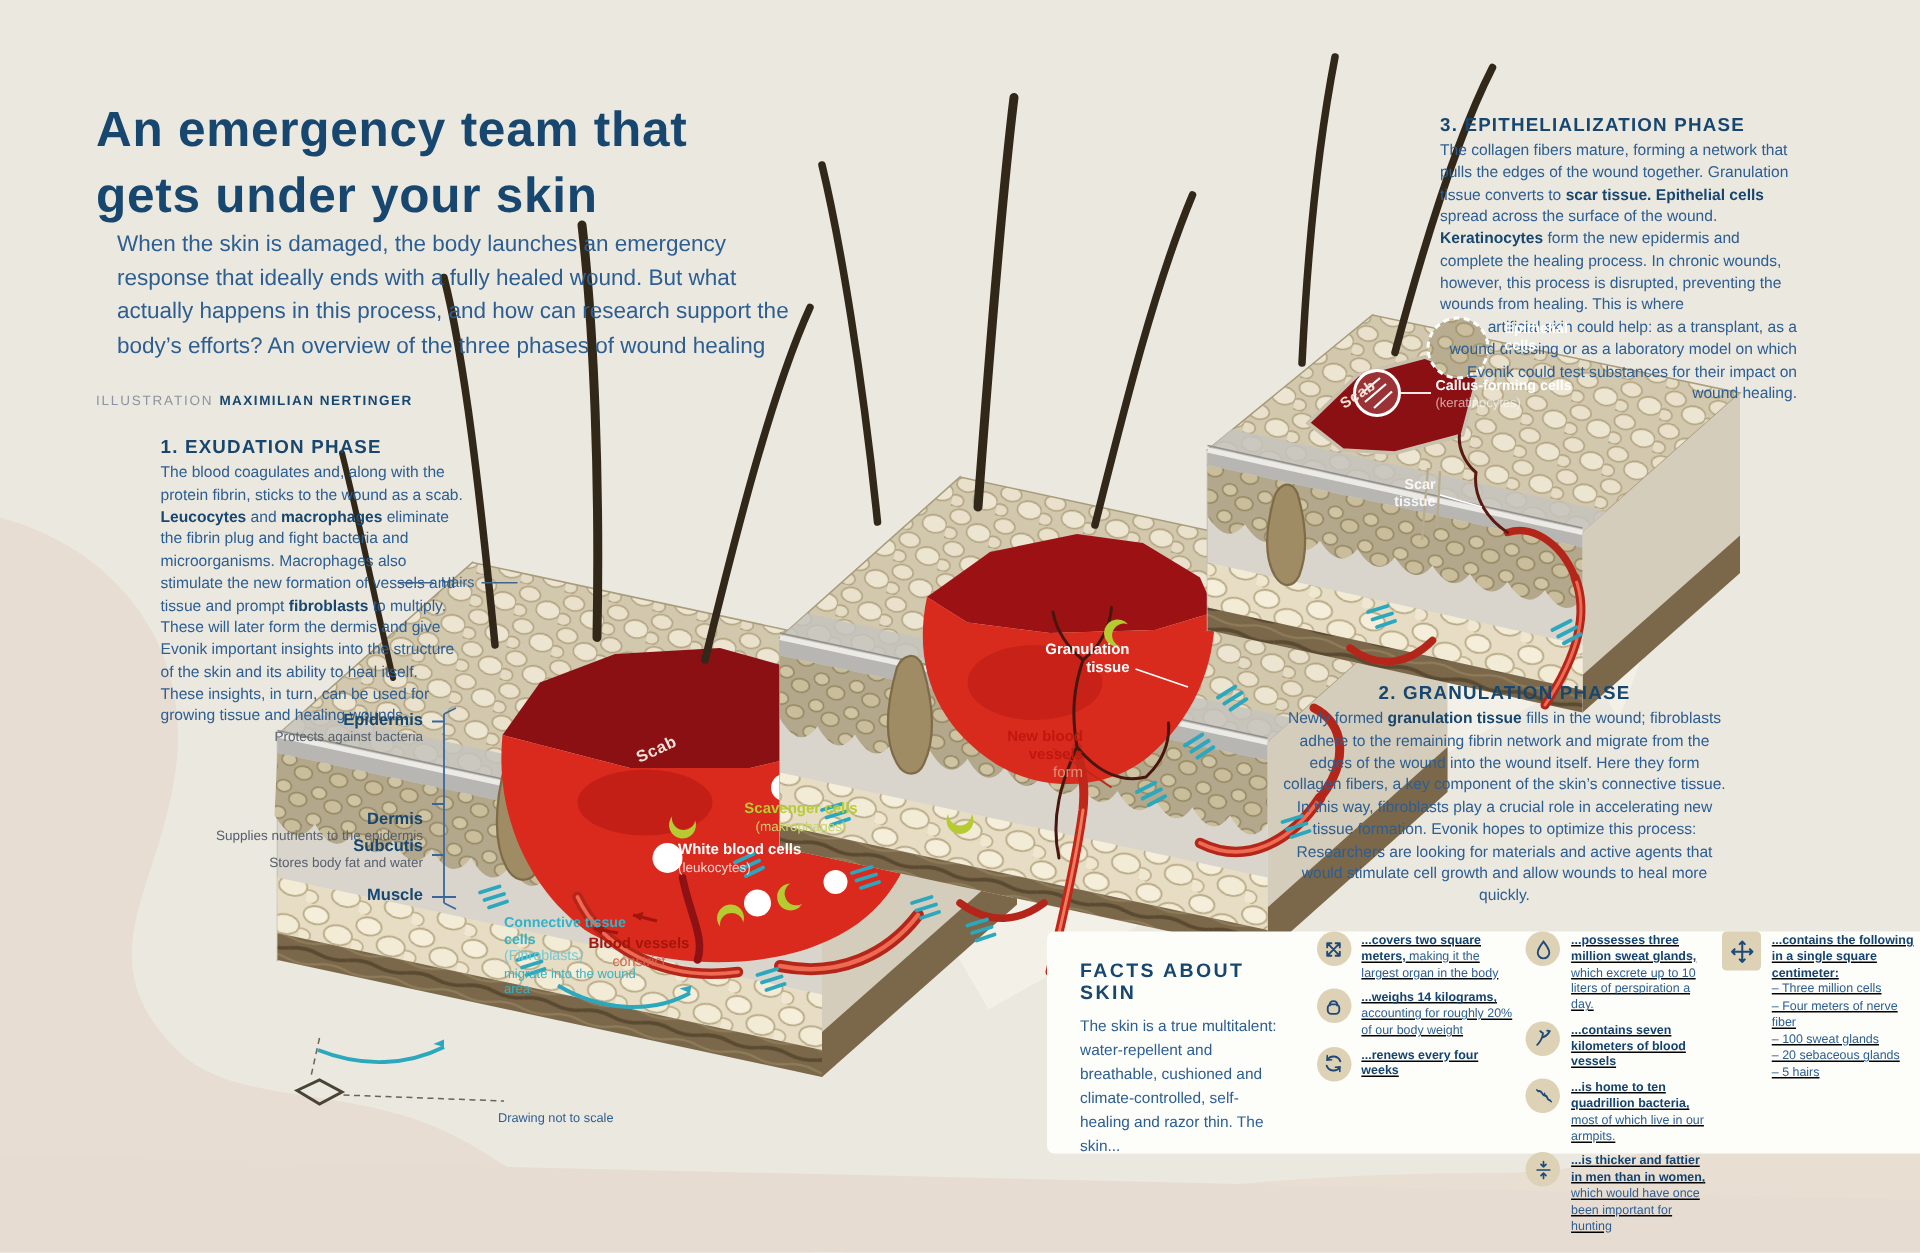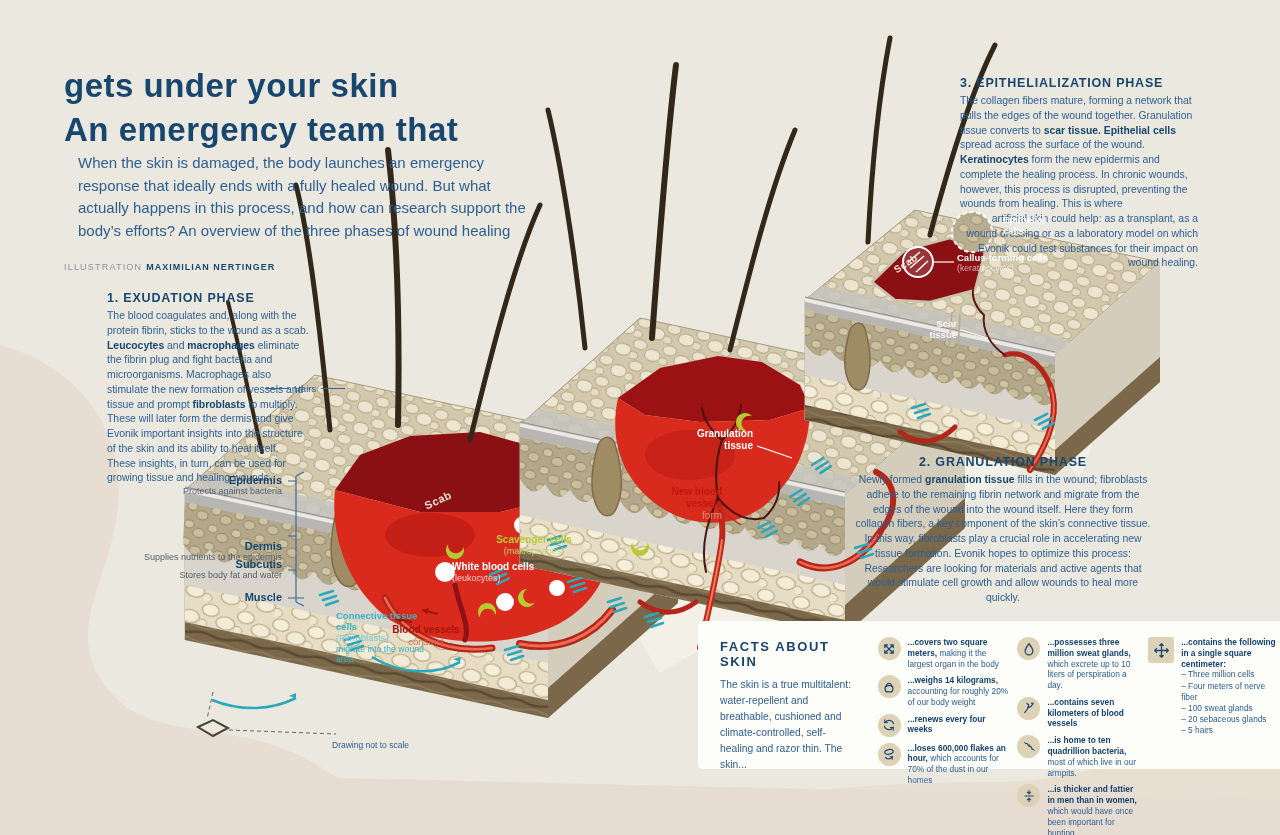--- a/index.html
+++ b/index.html
@@ -44,21 +44,21 @@
   .epit{font-size:9.5px;font-weight:bold;color:#fff;width:60px;}
   .call{font-size:9.5px;font-weight:bold;color:#fff;width:92px;}
   .call .sub{font-weight:normal;color:rgba(255,255,255,.62);font-size:8.7px;}
   .scar{font-size:9.5px;font-weight:bold;color:rgba(255,255,255,.88);width:42px;text-align:right;}
   #scalenote{font-size:8.5px;color:#2d5e92;}
   
   #facts{left:698px;top:621px;width:582px;height:148px;background:#fdfdfa;border-radius:5px 0 0 5px;display:flex;}
   #facts .introcol{width:152px;padding:18px 0 0 22px;}
   #facts h2{margin:0 0 8px 0;font-size:13px;letter-spacing:1.6px;color:#17466f;}
   #facts .fintro{font-size:10.3px;line-height:1.55;color:#2d5e92;}
-  .factcol{display:flex;flex-direction:column;gap:6px;padding-top:16px;}
+  .factcol{display:flex;flex-direction:column;gap:6px;text-decoration:underline;}
   #fcol1{width:150px;margin-left:24px;}
   #fcol2{width:142px;margin-left:8px;}
   #fcol3{width:150px;margin-left:6px;}
   .fact{display:flex;gap:7px;}
   .ficon{flex:0 0 23px;height:23px;border-radius:50%;background:#ddd2b6;display:flex;align-items:center;justify-content:center;}
   .ficon.square{border-radius:3px;flex-basis:26px;height:26px;}
   .ftext{font-size:8.3px;line-height:1.3;color:#2d5e92;}
   .ftext .fb{font-weight:bold;color:#14426f;}
   .flist div{font-size:8.3px;line-height:1.35;color:#2d5e92;}
 </style>
@@ -263,22 +263,22 @@
   </g>
 
   <g>
     <path d="M198,727 L213,720 L228,728 L213,736 Z" fill="none" stroke="#4a4436" stroke-width="2"></path>
     <path d="M213,692 L207,719" stroke="#6b6354" stroke-width="1" stroke-dasharray="4 3" fill="none"></path>
     <path d="M229,730 L336,734" stroke="#6b6354" stroke-width="1" stroke-dasharray="4 3" fill="none"></path>
   </g>
 </svg>
 
 <div class="abs" id="title">
+  <div>An emergency team that</div>
   <div>gets under your skin</div>
-  <div>An emergency team that</div>
 </div>
 
 <div class="abs" id="intro">When the skin is damaged, the body launches an emergency response that ideally ends with a fully healed wound. But what actually happens in this process, and how can research support the body’s efforts? An overview of the three phases of wound healing</div>
 
 <div class="abs" id="credit">
   <span>ILLUSTRATION</span><b>MAXIMILIAN NERTINGER</b>
 </div>
 
 <div class="abs" id="phase1">
   <div class="phase-h">1. EXUDATION PHASE</div>
@@ -387,30 +387,20 @@
     <div class="fact">
       <span class="ficon">
         <svg width="14" height="14" viewBox="0 0 20 20" fill="none" stroke="#1d4a7a" stroke-width="1.8" stroke-linecap="round">
               <path d="M16.5,8 A7,7 0 0 0 4,6.5 M3.5,12 A7,7 0 0 0 16,13.5"></path>
               <path d="M4,2.5 L4,6.8 L8.2,6.5" stroke-width="1.5"></path>
               <path d="M16,17.5 L16,13.2 L11.8,13.5" stroke-width="1.5"></path>
             </svg>
       </span>
       <span class="ftext"><span class="fb">...renews every four weeks</span><span></span></span>
     </div>
-    <div class="fact">
-      <span class="ficon">
-        <svg width="14" height="14" viewBox="0 0 20 20" fill="none" stroke="#1d4a7a" stroke-width="1.8" stroke-linecap="round">
-              <ellipse cx="10" cy="7" rx="6" ry="3.2" transform="rotate(-12 10 7)"></ellipse>
-              <path d="M5,15 C8,17.5 12,17.5 15,14"></path>
-              <path d="M15,14 l-3.5,0 M15,14 l-0.5,3.5" stroke-width="1.5"></path>
-            </svg>
-      </span>
-      <span class="ftext"><span class="fb">...loses 600,000 flakes an hour,</span><span> which accounts for 70% of the dust in our homes</span></span>
-    </div>
   </div>
 
   <div class="factcol" id="fcol2">
     <div class="fact">
       <span class="ficon">
         <svg width="14" height="14" viewBox="0 0 20 20" fill="none" stroke="#1d4a7a" stroke-width="1.8">
               <path d="M10,2.5 C10,2.5 4.5,9.5 4.5,13 a5.5,5.5 0 0 0 11,0 C15.5,9.5 10,2.5 10,2.5 Z"></path>
             </svg>
       </span>
       <span class="ftext"><span class="fb">...possesses three million sweat glands,</span><span> which excrete up to 10 liters of perspiration a day.</span></span>

